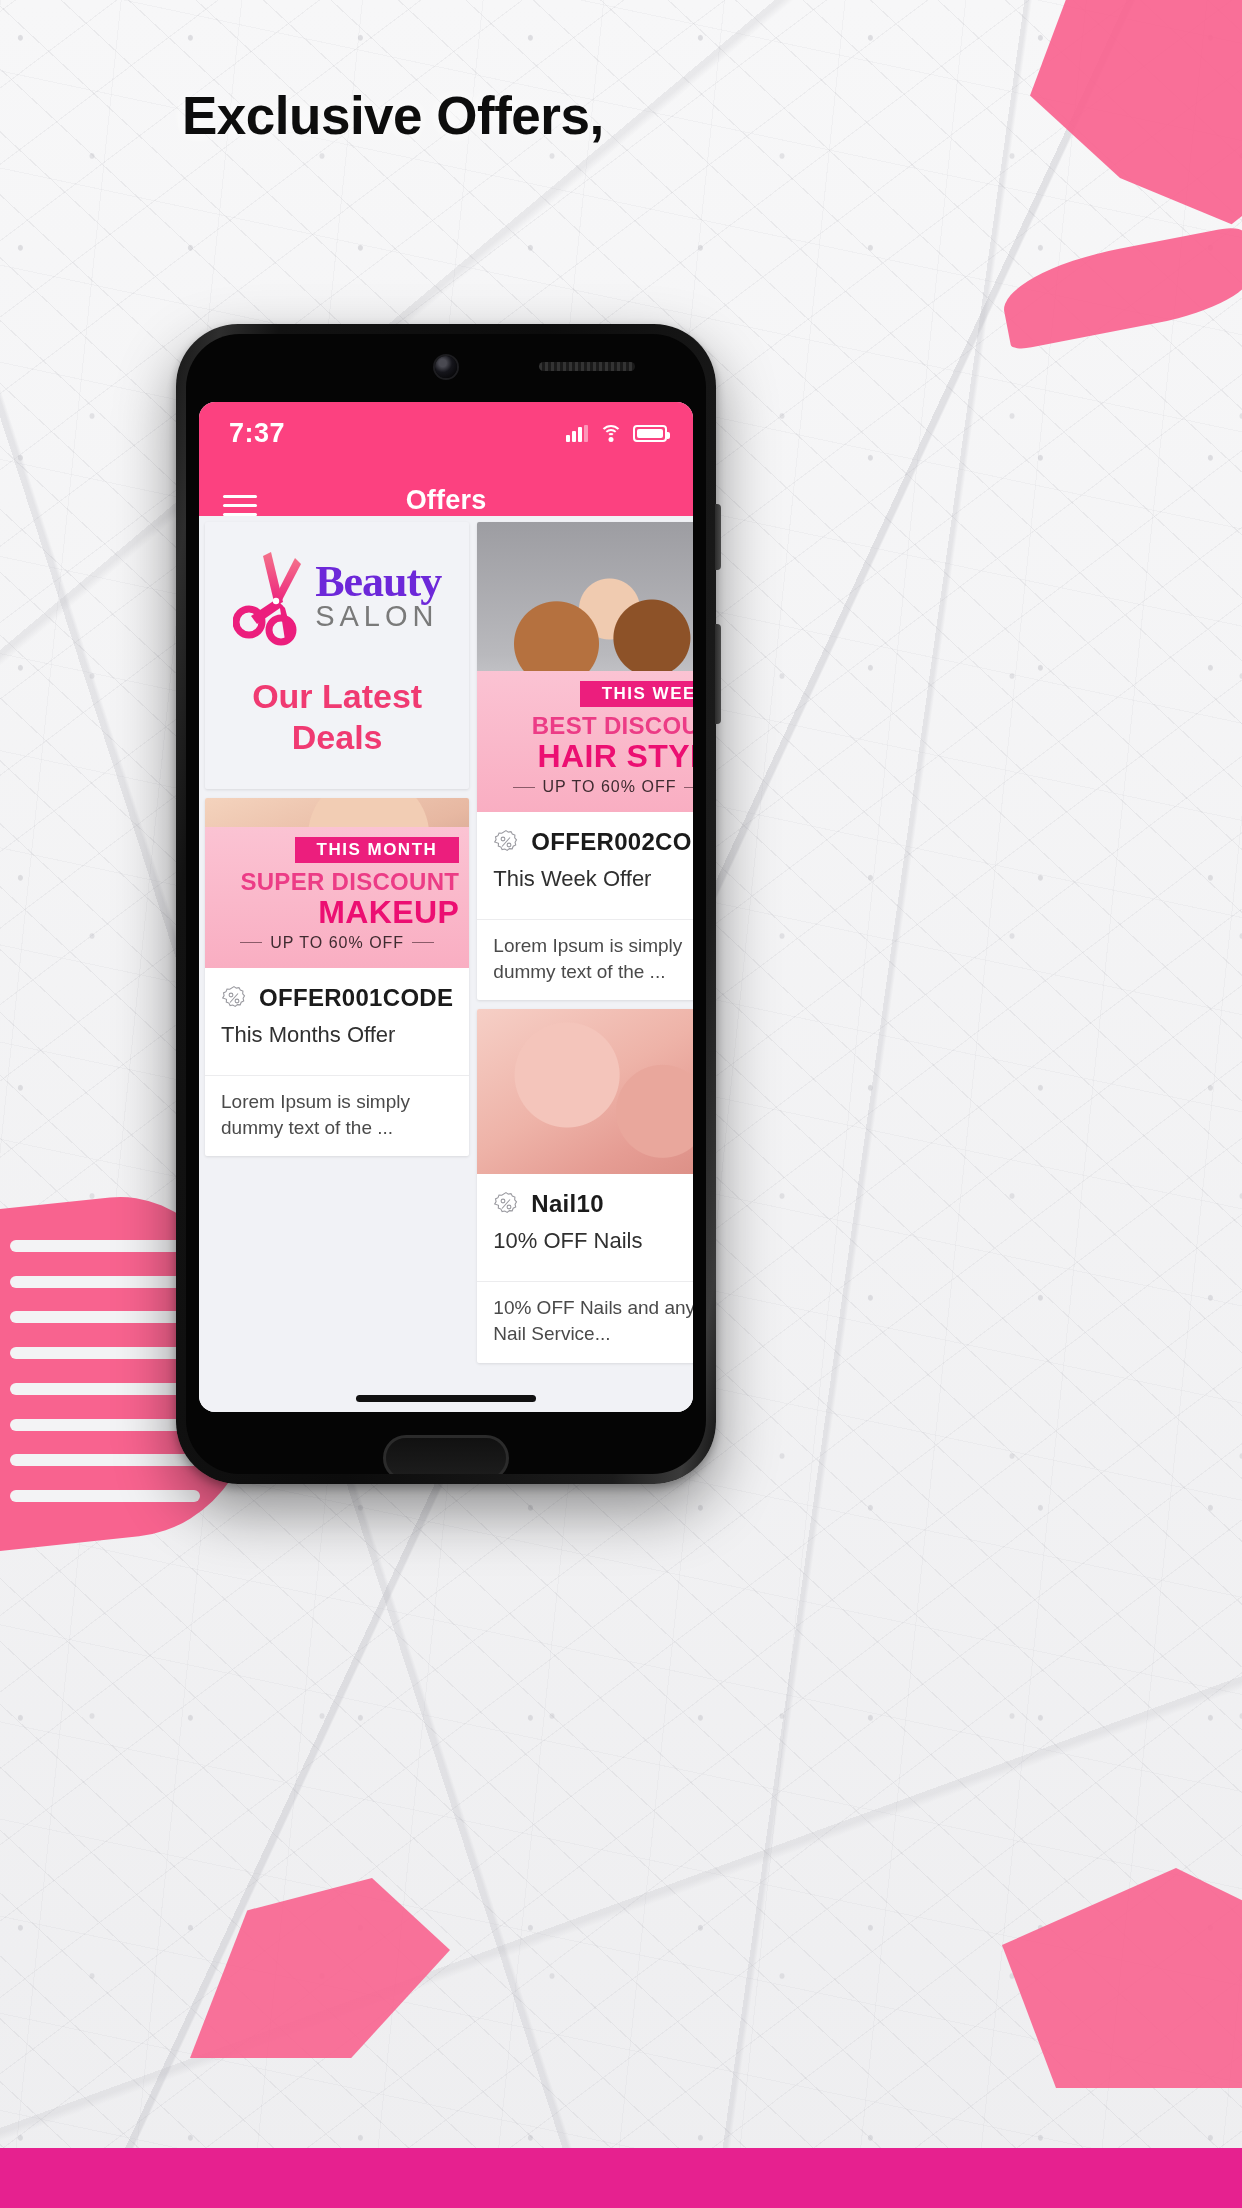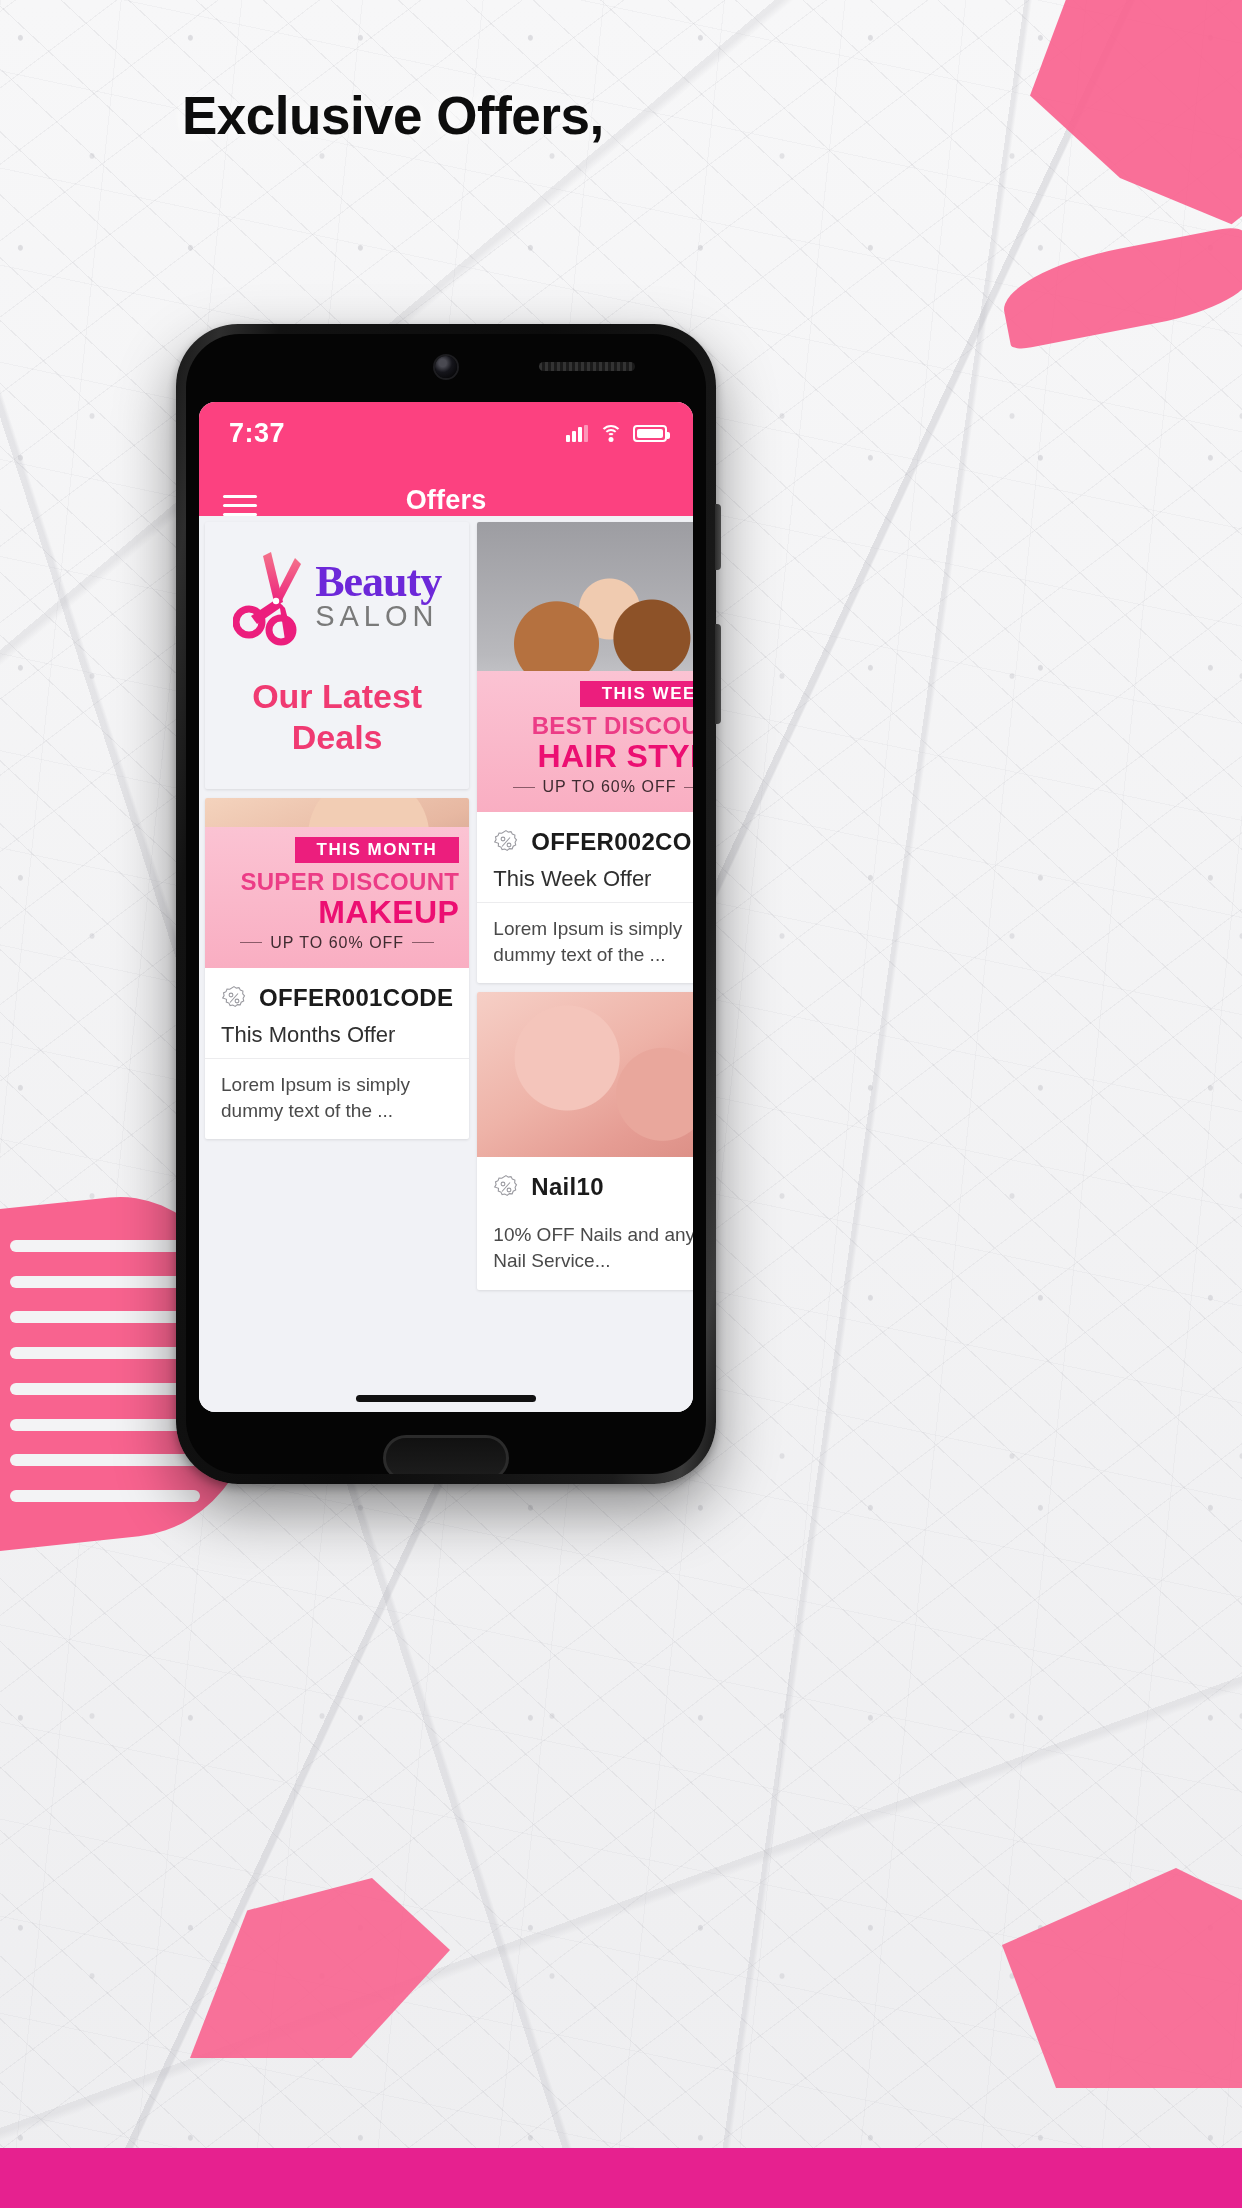--- a/index.html
+++ b/index.html
@@ -265,21 +265,21 @@
   .card-code{
     display:flex; align-items:center; gap:12px;
     padding:16px 16px 8px;
   }
   .pct-badge{
     width:26px; height:26px; flex:none; position:relative;
     color:#8d8d92;
   }
   .code-text{ font-size:24px; font-weight:bold; color:#1b1b1b; letter-spacing:.3px;}
   .card-sub{
-    padding:2px 16px 10px; font-size:22px; color:#303030;
+    padding:2px 16px 27px; font-size:22px; color:#303030;
     border-bottom:1px solid #ececee;
   }
   .card-desc{
     padding:13px 16px 16px; font-size:19px; color:#4a4a4a; line-height:1.35;
   }
 
   
   .home-ind{
     position:absolute; left:50%; transform:translateX(-50%);
     bottom:10px; width:180px; height:7px; border-radius:4px; background:#111;
@@ -465,20 +465,21 @@
               <div class="pct-badge">
                 <svg viewBox="0 0 26 26" width="26" height="26" aria-hidden="true">
                   <path d="M13 1.6l2.3 1.5 2.7-.5 1.3 2.4 2.6 1-.2 2.8 1.8 2.1-1.4 2.4.6 2.7-2.5 1.2-1 2.6-2.8-.2-2.2 1.8-2.4-1.4-2.7.6-1.2-2.5-2.6-1 .2-2.8L1.7 13l1.4-2.4-.6-2.7 2.5-1.2 1-2.6 2.8.2z" fill="none" stroke="#9a9aa0" stroke-width="1.1"></path>
                   <circle cx="10" cy="10" r="1.9" fill="none" stroke="#9a9aa0" stroke-width="1.1"></circle>
                   <circle cx="16" cy="16" r="1.9" fill="none" stroke="#9a9aa0" stroke-width="1.1"></circle>
                   <line x1="9" y1="17.5" x2="17" y2="8.5" stroke="#9a9aa0" stroke-width="1.1"></line>
                 </svg>
               </div>
               <div class="code-text">Nail10</div>
             </div>
+            <div class="card-sub">10% OFF Nails</div>
             <div class="card-desc">10% OFF Nails and any Nail Service...</div>
           </div>
 
         </div>
       </div>
 
       <div class="home-ind"></div>
     </div>
 
     <div class="chin">

